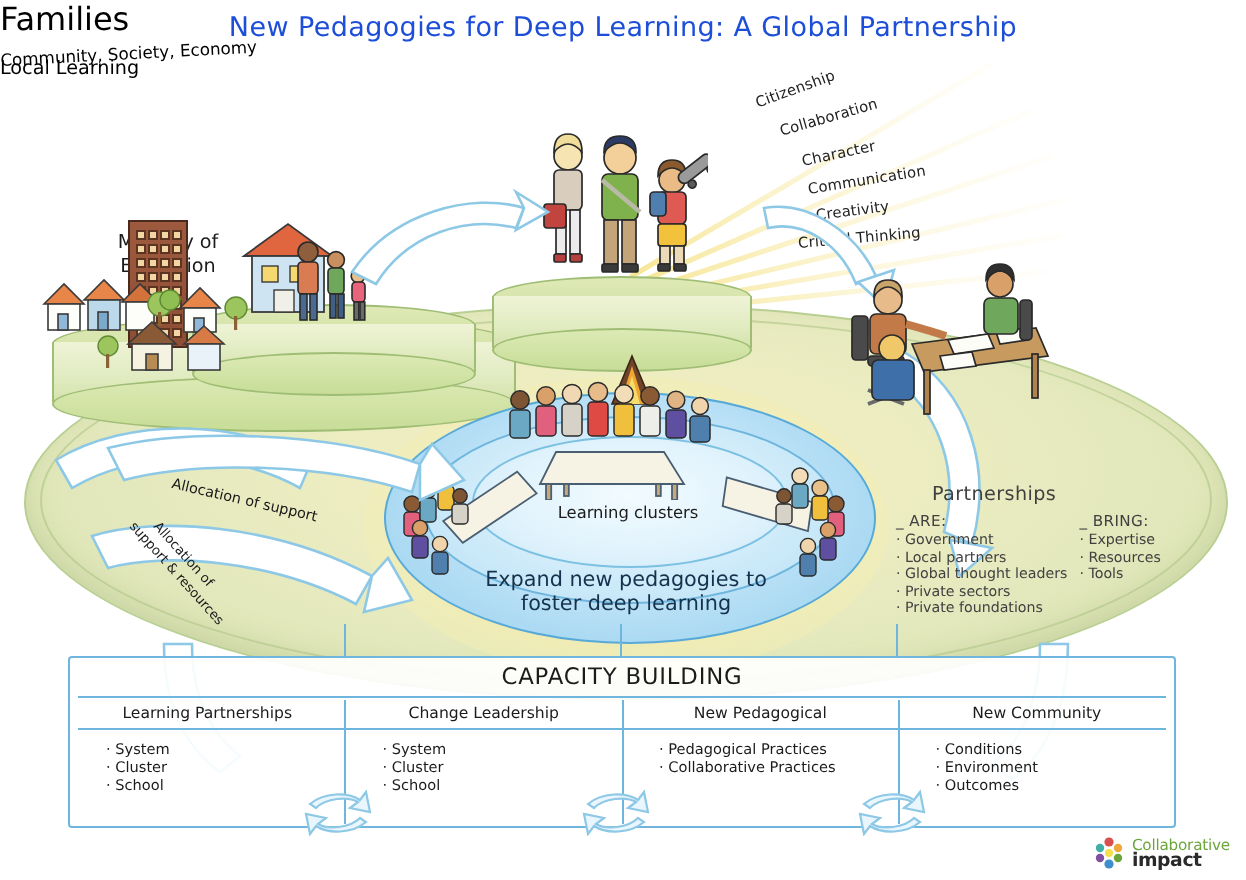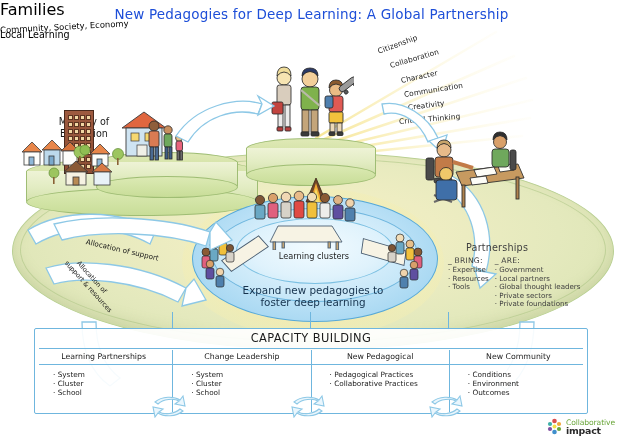--- a/index.html
+++ b/index.html
@@ -676,35 +676,35 @@
 
       <circle cx="34" cy="46" r="6.5" fill="#f0c86a"></circle>
       <rect x="24" y="52" width="21" height="20" rx="3" fill="#3f6fa8"></rect>
     </g>
   </svg>
 
   <div class="partnerships">
     <div class="ptitle">Partnerships</div>
     <div class="pcols">
       <div class="pcol">
-        <div class="phead">_ BRING:</div>
-        <ul>
-          <li>Expertise</li>
-          <li>Resources</li>
-          <li>Tools</li>
-        </ul>
-      </div>
-      <div class="pcol">
         <div class="phead">_ ARE:</div>
         <ul>
           <li>Government</li>
           <li>Local partners</li>
           <li>Global thought leaders</li>
           <li>Private sectors</li>
           <li>Private foundations</li>
+        </ul>
+      </div>
+      <div class="pcol">
+        <div class="phead">_ BRING:</div>
+        <ul>
+          <li>Expertise</li>
+          <li>Resources</li>
+          <li>Tools</li>
         </ul>
       </div>
     </div>
   </div>
 
   <div class="cap-vline" style="left:172px;"></div>
   <div class="cap-vline" style="left:310px;"></div>
   <div class="cap-vline" style="left:448px;"></div>
 
   <div class="cap-box">

